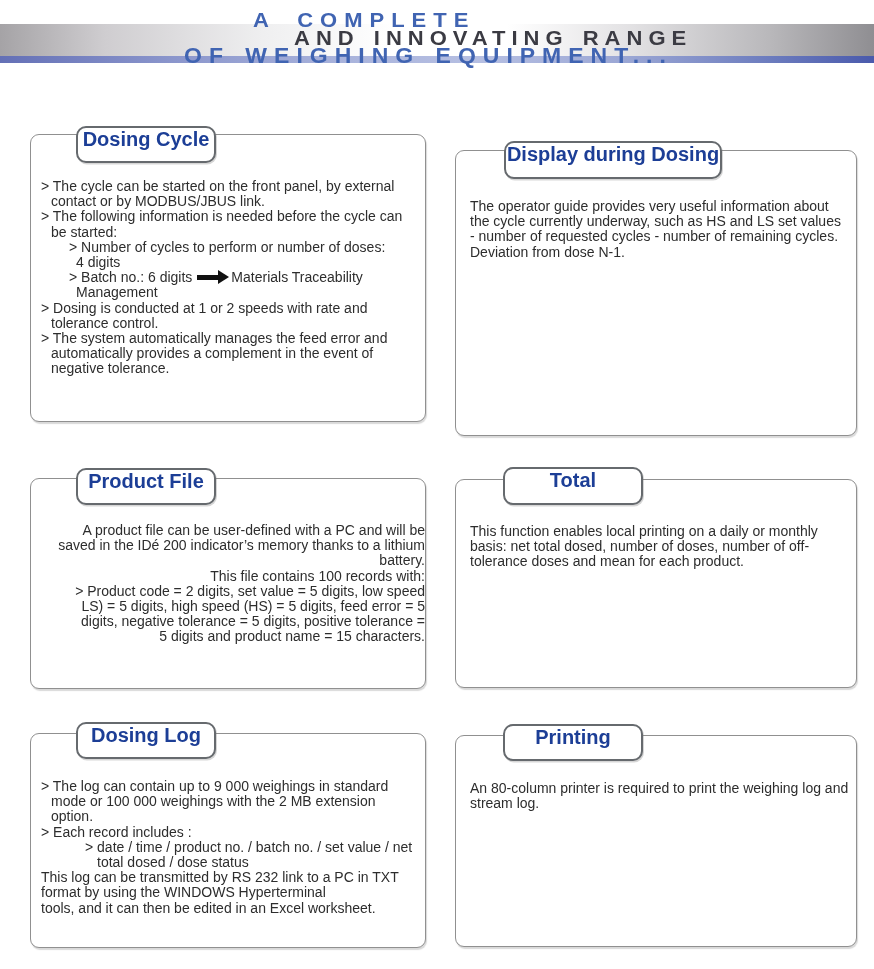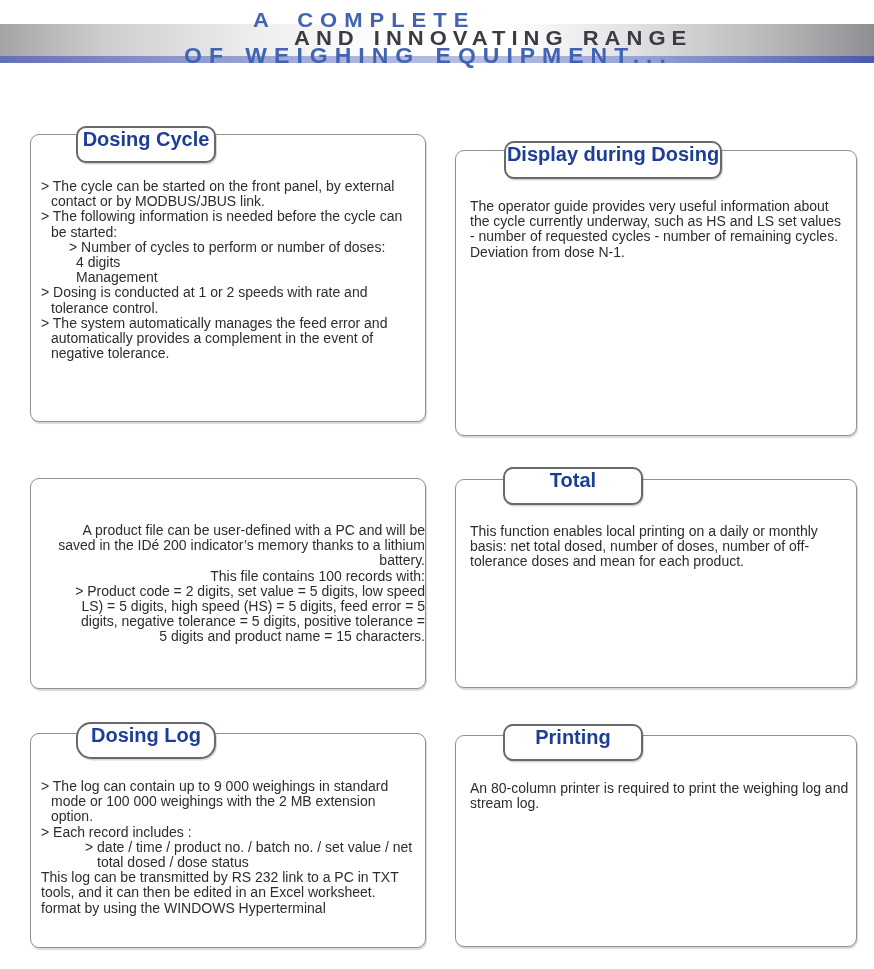--- a/index.html
+++ b/index.html
@@ -70,21 +70,21 @@
   #box-1 { left:455px; top:134px; width:402px; height:286px;margin-top:16px; }
   #box-2 { left:30px;  top:478px; width:396px; height:211px; }
   #box-3 { left:455px; top:479px; width:402px; height:209px; }
   #box-4 { left:30px;  top:733px; width:396px; height:215px; }
   #box-5 { left:455px; top:735px; width:402px; height:212px; }
 
   #tab-0 { left:45px; top:-9px;  width:140px; height:37px; }
   #tab-1 { left:48px; top:-10px; width:218px; height:38px; }
   #tab-2 { left:45px; top:-11px; width:140px; height:37px; }
   #tab-3 { left:47px; top:-13px; width:140px; height:38px; }
-  #tab-4 { left:45px; top:-12px; width:140px; height:37px;border-radius:15px; }
+  #tab-4 { left:45px; top:-12px; width:140px; height:37px; }
   #tab-5 { left:47px; top:-12px; width:140px; height:37px; }
 
   #box-0 .content { padding:44px 0 0 10px; }
   #box-1 .content { padding:48px 0 0 14px; }
   #box-2 .content { padding:44px 0 0 10px;text-align:right; }
   #box-3 .content { padding:44px 0 0 14px; }
   #box-4 .content { padding:45px 0 0 10px; }
   #box-5 .content { padding:45px 0 0 14px; }
 </style>
 </head>
@@ -104,20 +104,21 @@
     <div class="tab" id="tab-0">
       <span>Dosing Cycle</span>
     </div>
     <div class="content">
         <div class="line l0">&gt; The cycle can be started on the front panel, by external</div>
         <div class="line l0c">contact or by MODBUS/JBUS link.</div>
         <div class="line l0">&gt; The following information is needed before the cycle can</div>
         <div class="line l0c">be started:</div>
         <div class="line l1">&gt; Number of cycles to perform or number of doses:</div>
         <div class="line l1c">4 digits</div>
+        <div class="line l1">&gt; Batch no.: 6 digits<span class="arrow-icon"></span>Materials Traceability</div>
         <div class="line l1c">Management</div>
         <div class="line l0">&gt; Dosing is conducted at 1 or 2 speeds with rate and</div>
         <div class="line l0c">tolerance control.</div>
         <div class="line l0">&gt; The system automatically manages the feed error and</div>
         <div class="line l0c">automatically provides a complement in the event of</div>
         <div class="line l0c">negative tolerance.</div>
       </div>
   </section>
 
   <section class="box" id="box-1">
@@ -126,20 +127,23 @@
     </div>
     <div class="content">
         <div class="line p">The operator guide provides very useful information about</div>
         <div class="line p">the cycle currently underway, such as HS and LS set values</div>
         <div class="line p">- number of requested cycles - number of remaining cycles.</div>
         <div class="line p">Deviation from dose N-1.</div>
       </div>
   </section>
 
   <section class="box" id="box-2">
+    <div class="tab" id="tab-2">
+      <span>Product File</span>
+    </div>
     <div class="content">
         <div class="line p">A product file can be user-defined with a PC and will be</div>
         <div class="line p">saved in the IDé 200 indicator’s memory thanks to a lithium</div>
         <div class="line p">battery.</div>
         <div class="line p">This file contains 100 records with:</div>
         <div class="line lp">&gt; Product code = 2 digits, set value = 5 digits, low speed</div>
         <div class="line lpc">LS) = 5 digits, high speed (HS) = 5 digits, feed error = 5</div>
         <div class="line lpc">digits, negative tolerance = 5 digits, positive tolerance =</div>
         <div class="line lpc">5 digits and product name = 15 characters.</div>
       </div>
@@ -161,22 +165,22 @@
       <span>Dosing Log</span>
     </div>
     <div class="content">
         <div class="line l0">&gt; The log can contain up to 9 000 weighings in standard</div>
         <div class="line l0c">mode or 100 000 weighings with the 2 MB extension</div>
         <div class="line l0c">option.</div>
         <div class="line l0">&gt; Each record includes :</div>
         <div class="line l2">&gt; date / time / product no. / batch no. / set value / net</div>
         <div class="line l2c">total dosed / dose status</div>
         <div class="line p">This log can be transmitted by RS 232 link to a PC in TXT</div>
+        <div class="line p">format by using the WINDOWS Hyperterminal</div>
         <div class="line p">tools, and it can then be edited in an Excel worksheet.</div>
-        <div class="line p">format by using the WINDOWS Hyperterminal</div>
       </div>
   </section>
 
   <section class="box" id="box-5">
     <div class="tab" id="tab-5">
       <span>Printing</span>
     </div>
     <div class="content">
         <div class="line p">An 80-column printer is required to print the weighing log and</div>
         <div class="line p">stream log.</div>

